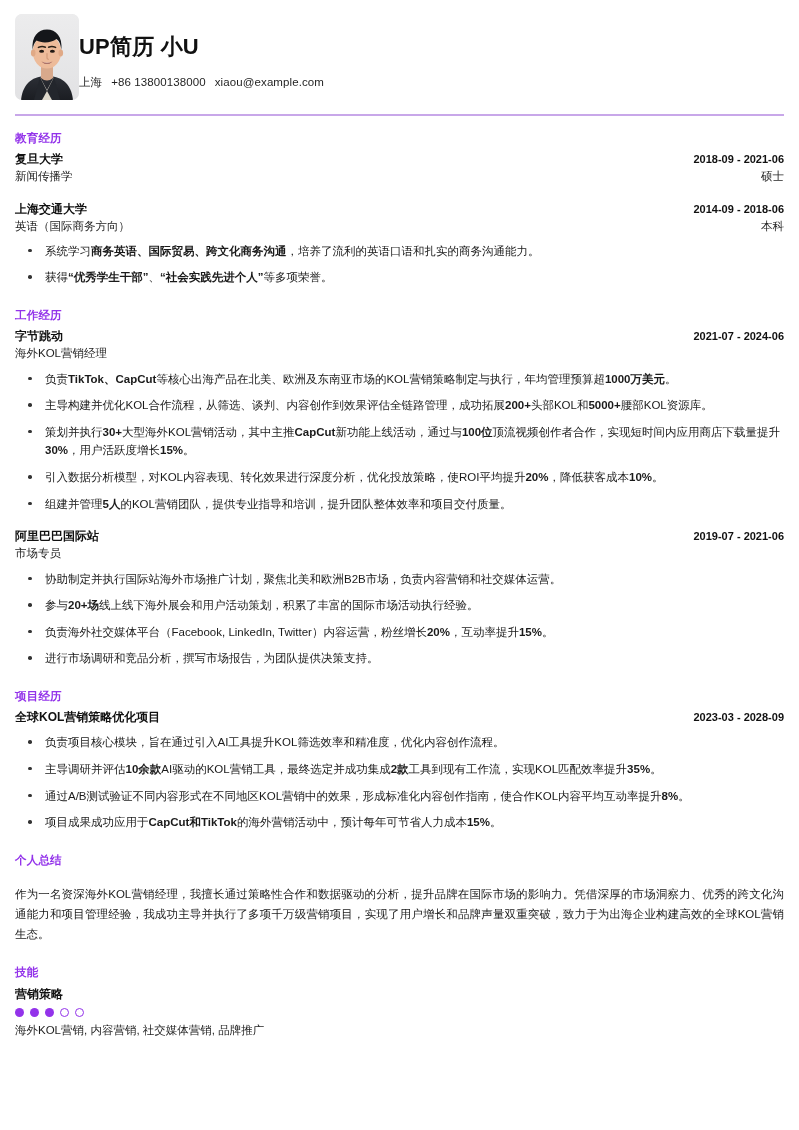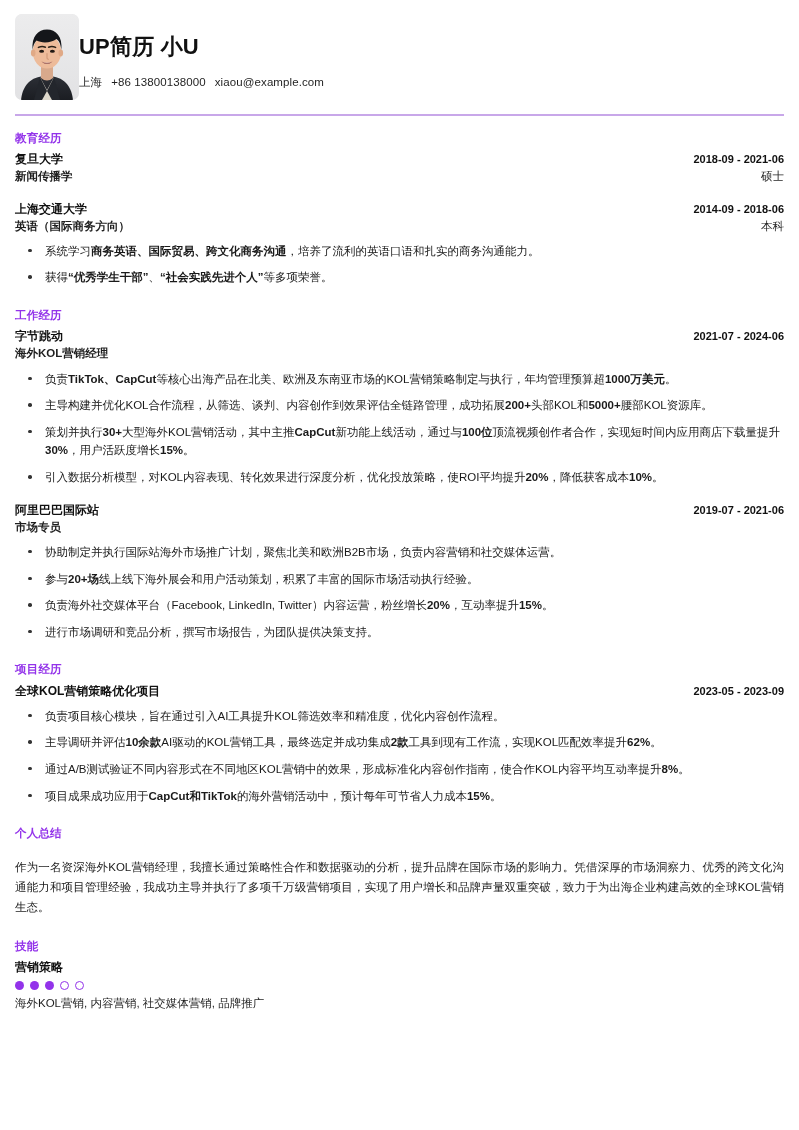--- a/index.html
+++ b/index.html
@@ -90,21 +90,21 @@
     color: #111111;
   }
   .entry-date {
     font-weight: 700;
     font-size: 11px;
     color: #111111;
     white-space: nowrap;
     text-align: right;
   }
   .entry-sub {
-    font-weight: 700;
+    font-weight: 400;
     font-size: 11.5px;
     color: #1f1f1f;
   }
   .entry-sub-right {
     font-weight: 400;
     font-size: 11.5px;
     color: #1f1f1f;
     white-space: nowrap;
     text-align: right;
     font-family: Liberation Mono, monospace;
@@ -275,20 +275,21 @@
       <div class="entry-row">
         <div class="entry-title">字节跳动</div>
         <div class="entry-date">2021-07 - 2024-06</div>
       </div>
       <div class="entry-sub">海外KOL营销经理</div>
       <ul class="bullets">
           <li>负责<b>TikTok、CapCut</b>等核心出海产品在北美、欧洲及东南亚市场的KOL营销策略制定与执行，年均管理预算超<b>1000万美元</b>。</li>
           <li>主导构建并优化KOL合作流程，从筛选、谈判、内容创作到效果评估全链路管理，成功拓展<b>200+</b>头部KOL和<b>5000+</b>腰部KOL资源库。</li>
           <li>策划并执行<b>30+</b>大型海外KOL营销活动，其中主推<b>CapCut</b>新功能上线活动，通过与<b>100位</b>顶流视频创作者合作，实现短时间内应用商店下载量提升<b>30%</b>，用户活跃度增长<b>15%</b>。</li>
           <li>引入数据分析模型，对KOL内容表现、转化效果进行深度分析，优化投放策略，使ROI平均提升<b>20%</b>，降低获客成本<b>10%</b>。</li>
+          <li>组建并管理<b>5人</b>的KOL营销团队，提供专业指导和培训，提升团队整体效率和项目交付质量。</li>
         </ul>
     </div>
 
     <div class="entry">
       <div class="entry-row">
         <div class="entry-title">阿里巴巴国际站</div>
         <div class="entry-date">2019-07 - 2021-06</div>
       </div>
       <div class="entry-sub">市场专员</div>
       <ul class="bullets">
@@ -301,25 +302,25 @@
   </div>
 
   <div class="spacer-md"></div>
 
   <div class="section">
     <div class="section-title">项目经历</div>
 
     <div class="entry">
       <div class="entry-row">
         <div class="entry-title">全球KOL营销策略优化项目</div>
-        <div class="entry-date">2023-05 - 2023-09</div>
+        <div class="entry-date">2023-03 - 2028-09</div>
       </div>
       <ul class="bullets">
           <li>负责项目核心模块，旨在通过引入AI工具提升KOL筛选效率和精准度，优化内容创作流程。</li>
-          <li>主导调研并评估<b>10余款</b>AI驱动的KOL营销工具，最终选定并成功集成<b>2款</b>工具到现有工作流，实现KOL匹配效率提升<b>62%</b>。</li>
+          <li>主导调研并评估<b>10余款</b>AI驱动的KOL营销工具，最终选定并成功集成<b>2款</b>工具到现有工作流，实现KOL匹配效率提升<b>35%</b>。</li>
           <li>通过A/B测试验证不同内容形式在不同地区KOL营销中的效果，形成标准化内容创作指南，使合作KOL内容平均互动率提升<b>8%</b>。</li>
           <li>项目成果成功应用于<b>CapCut和TikTok</b>的海外营销活动中，预计每年可节省人力成本<b>15%</b>。</li>
         </ul>
     </div>
   </div>
 
   <div class="spacer-md"></div>
 
   <div class="section">
     <div class="section-title">个人总结</div>

